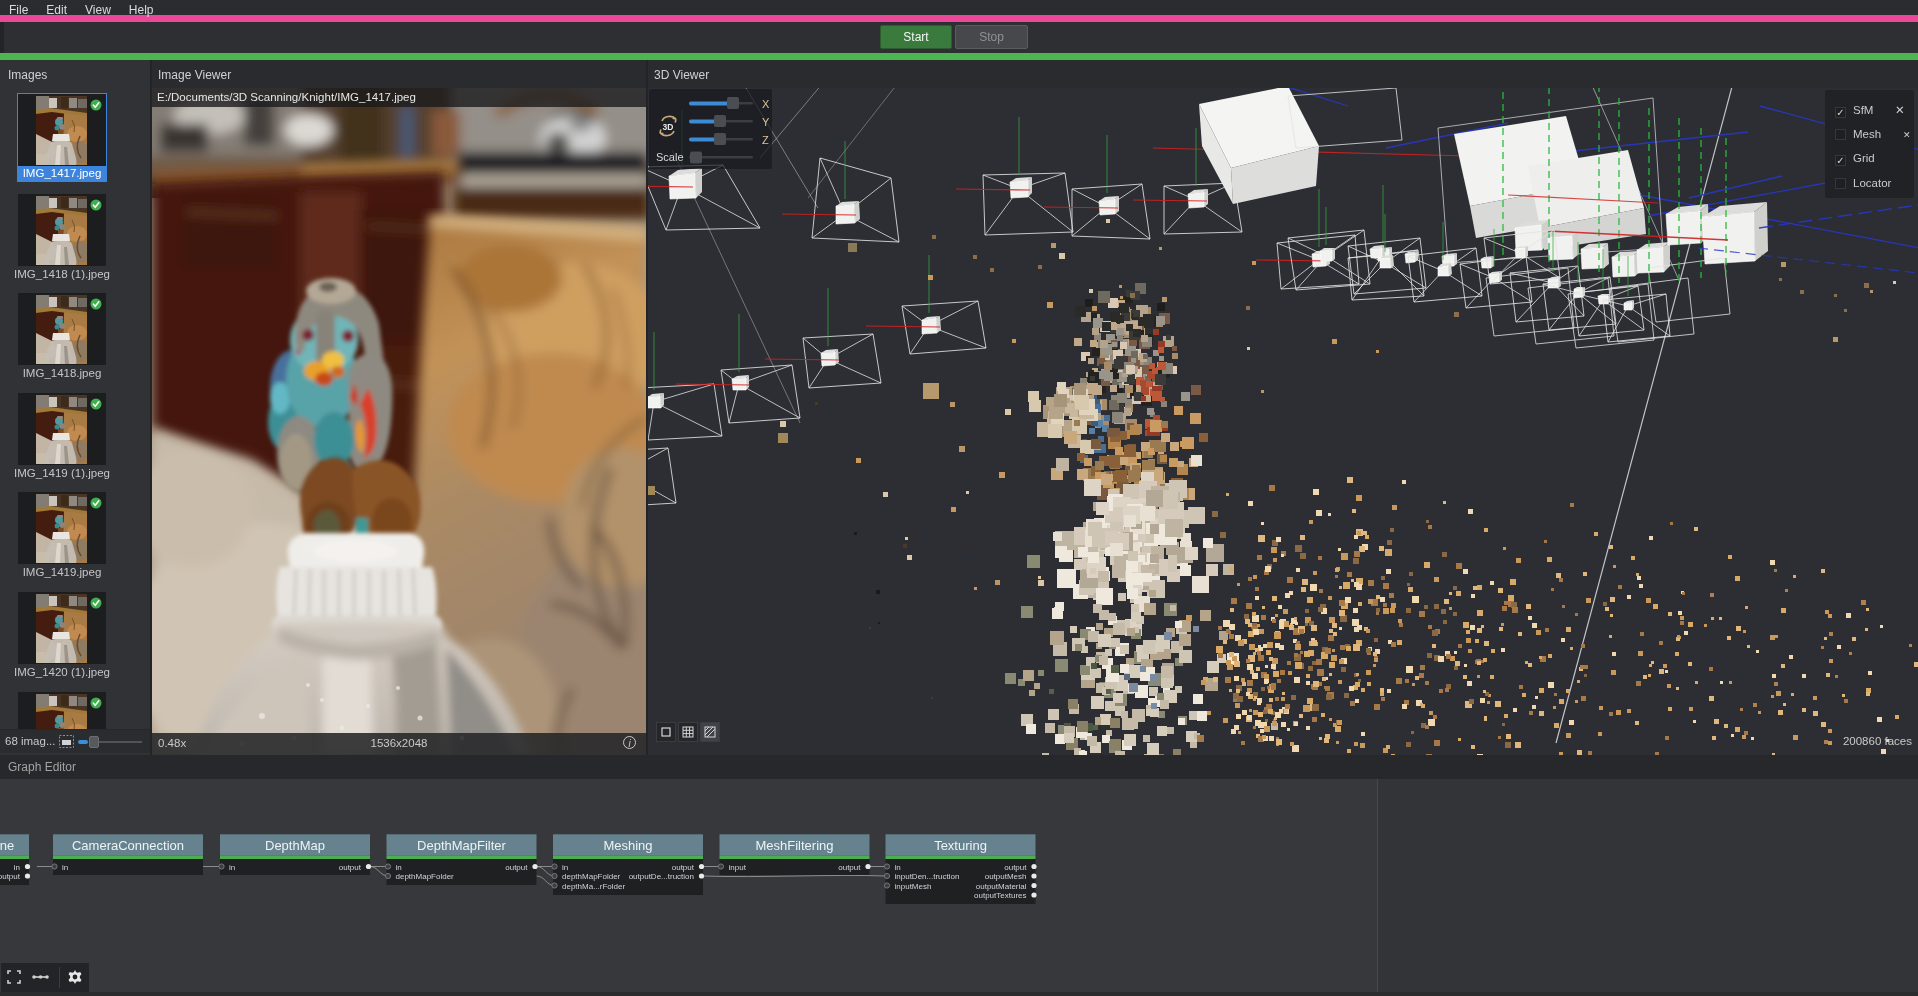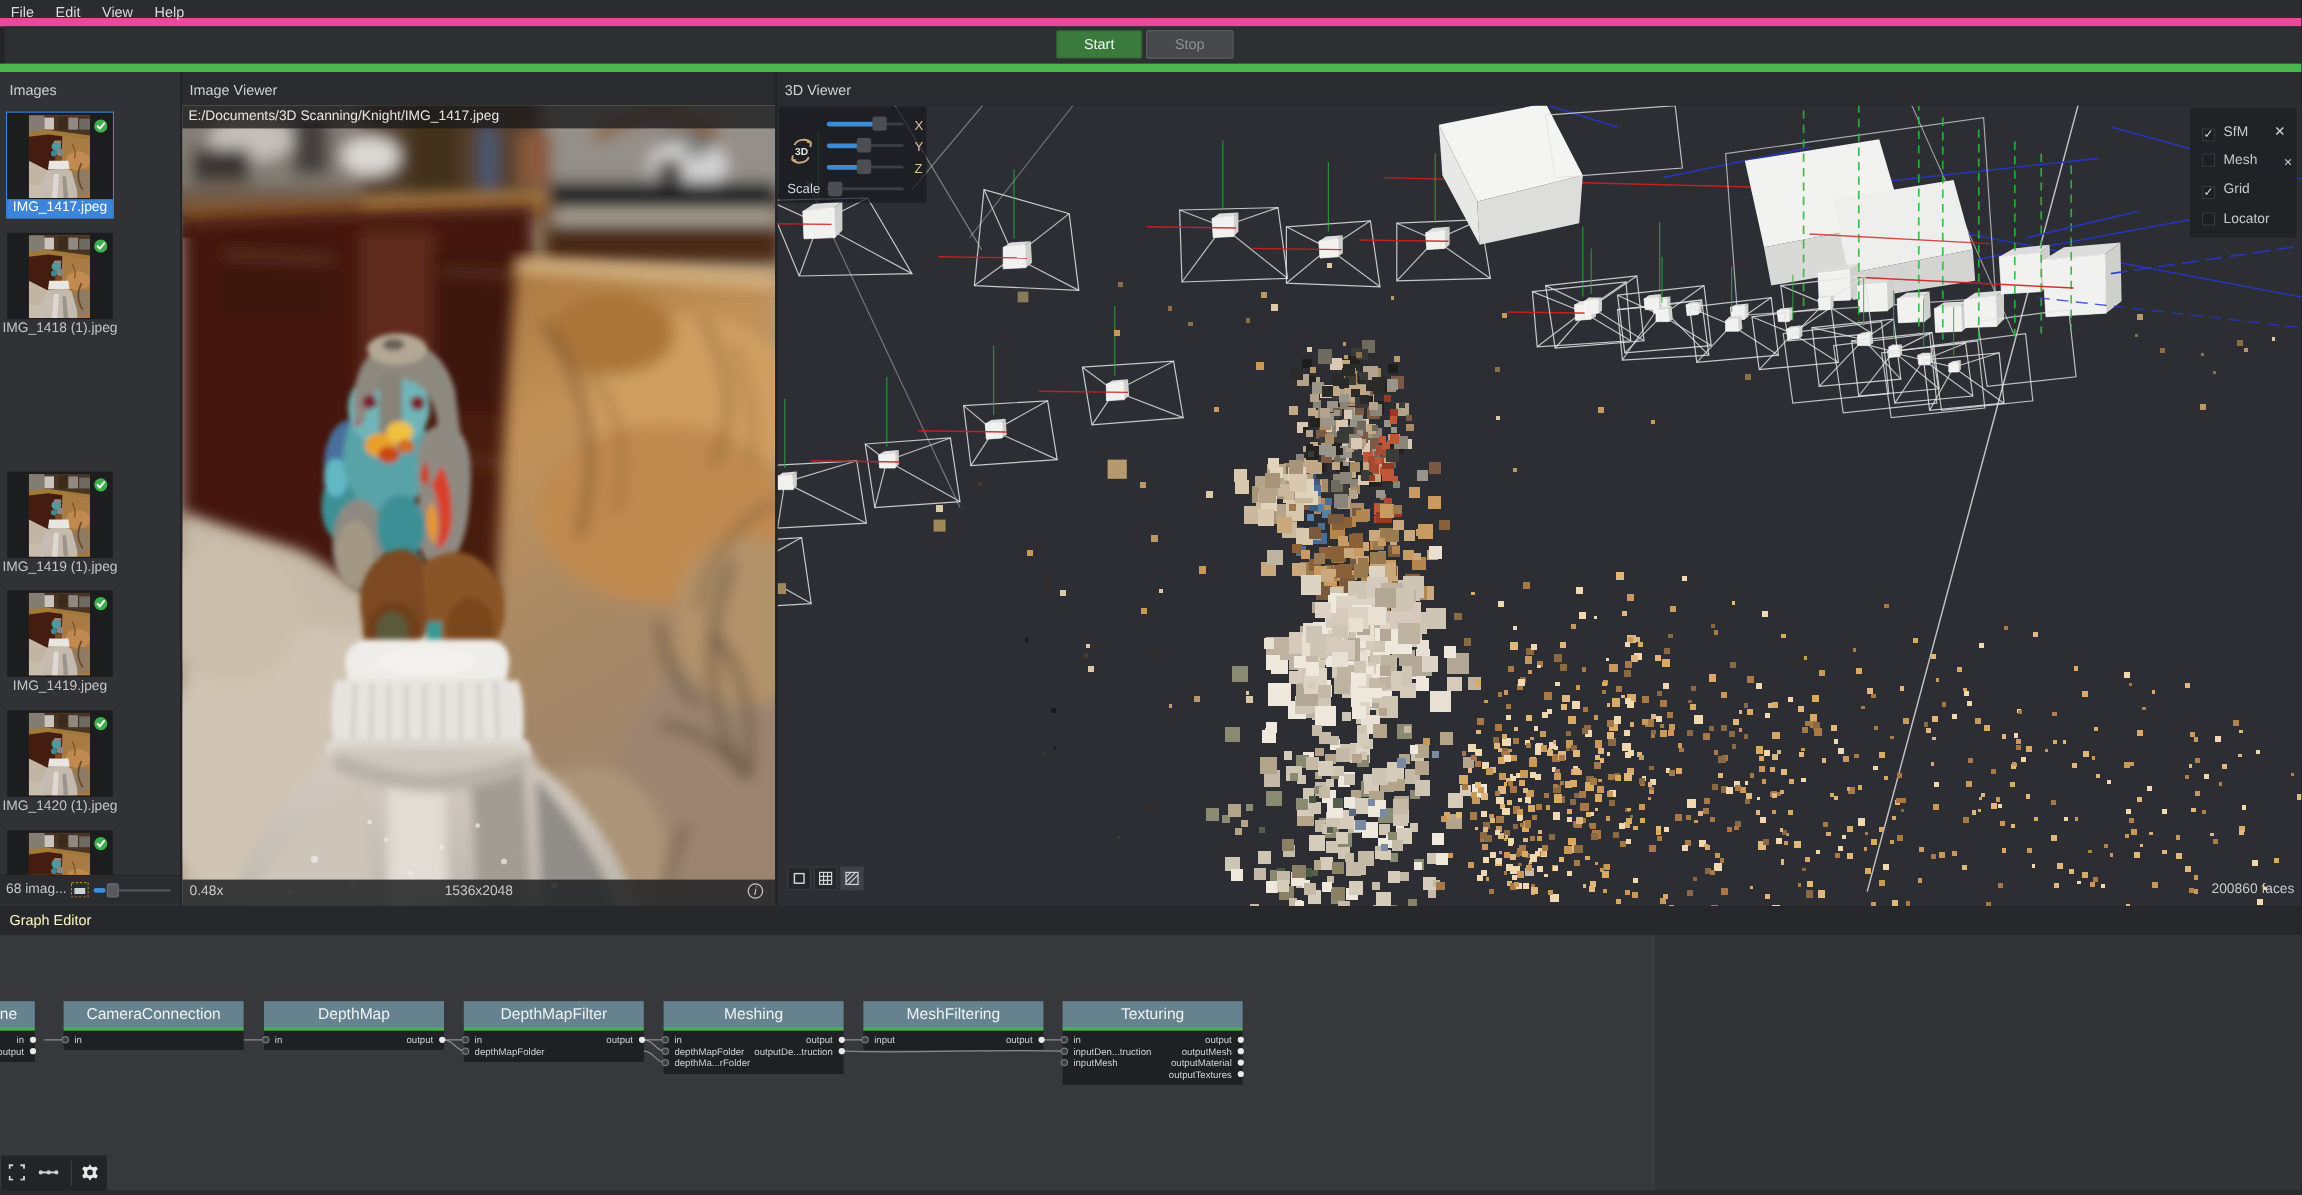--- a/index.html
+++ b/index.html
@@ -6,35 +6,35 @@
 .menubar span { display:inline-block; padding:3px 9px; }
 .toolbar { position:absolute; left:4px; top:22px; width:1918px; height:31px; background:#2e2f33; }
 .btn { position:absolute; top:3px; height:24px; font-size:12px; text-align:center; line-height:22px; border-radius:2px; }
 .start { left:876px; width:72px; background:#3a7a3d; border:1px solid #2e5c30; color:#f2f7f2; }
 .stop { left:951px; width:73px; background:#46484c; border:1px solid #5a5c60; color:#8e9195; }
 .greenbar { position:absolute; left:0; top:53px; width:1918px; height:7px; background:#4cb751; }
 .hdr { position:absolute; font-size:12px; color:#cfd1d3; }
 .imgpanel { position:absolute; left:0; top:60px; width:150px; height:695px; background:#313236; }
 .cell { position:absolute; left:6px; width:88px; height:87px; }
 .cell .tsvg { position:absolute; left:18px; top:1.5px; }
-.cell { background:transparent; }
+.cell { background:transparent;margin-left:12px; }
 .cell::before { content:""; position:absolute; left:0; top:0; width:88px; height:72px; background:#1c1d1f; }
 .cell svg { z-index:1; }
 .tsvg { position:relative; }
 .chks { position:absolute; right:3px; top:4px; }
 .lbl { position:absolute; left:-30px; right:-30px; top:74px; text-align:center; font-size:11.5px; color:#c4c6c8; }
 .cell.sel { outline:1.5px solid #3d84dc; }
 .cell.sel .lbl { left:0; right:0; top:72px; height:15.5px; background:#3d84dc; color:#fff; line-height:15px; }
 .imgfooter { position:absolute; left:0; top:668.5px; width:150px; height:24px; background:#2b2c2f; border-top:1px solid #26272a; }
 .viewer { position:absolute; left:152px; top:60px; width:494px; height:695px; background:#2a2b2e; }
 .v3d { position:absolute; left:648px; top:60px; width:1270px; height:695px; background:#2a2b2e; }
 .v3dbody { position:absolute; left:0; top:28px; width:1270px; height:667px; background:#2c2e33; overflow:hidden; }
 .pathbar { position:absolute; left:0; top:28px; width:494px; height:18.5px; background:rgba(25,25,27,0.78); color:#e6e6e6; font-size:11.5px; line-height:18px; padding-left:5px; z-index:3; }
 .ivbottom { position:absolute; left:0; top:673px; width:494px; height:22px; background:rgba(36,37,40,0.88); color:#c9c9c9; font-size:11.5px; z-index:3; }
-.gtitle { position:absolute; left:0; top:755px; width:1918px; height:24px; background:#27282b; color:#fef9c3; font-size:12px; line-height:24px; }
+.gtitle { position:absolute; left:0; top:755px; width:1918px; height:24px; background:#27282b; color:#a3a3a3; font-size:12px; line-height:24px; }
 .gcanvas { position:absolute; left:0; top:779px; width:1377px; height:213px; background:#37383b; }
 .gright { position:absolute; left:1378px; top:779px; width:540px; height:213px; background:#333438; }
 .gdivider { position:absolute; left:1377px; top:779px; width:1px; height:213px; background:#47484b; }
 .gbottom { position:absolute; left:0; top:992px; width:1918px; height:4px; background:#2b2c2e; }
 .gtools { position:absolute; left:1px; top:963px; width:88px; height:29px; background:#232428; }
 .ctrl3d { position:absolute; left:1px; top:29px; width:123px; height:80px; background:rgba(24,26,30,0.72); border-radius:2px; z-index:2; }
 .ov3d { position:absolute; right:4px; top:30px; width:89px; height:108px; background:rgba(32,34,38,0.97); border-radius:2px; z-index:2; color:#c8cacc; font-size:11.5px; }
 .ovrow { position:absolute; left:10px; height:12px; line-height:12px; }
 .cb { display:inline-block; width:11px; height:11px; background:#1d1f23; border:1px solid #35373b; vertical-align:-2px; margin-right:7px; text-align:center; line-height:10px; font-size:10px; color:#d8d8d8; }
 .b3d { position:absolute; width:20px; height:20px; background:#24262a; border:1px solid #3a3c40; z-index:2; }
@@ -97,20 +97,29 @@
 <div class="lbl sell">IMG_1417.jpeg</div>
       </div>
       <div class="cell" style="top:134px">
 <svg class="tsvg" width="51" height="69" viewBox="0 0 51 69">
           <use href="#th"></use>
         </svg>
 <svg class="chks" width="14" height="14" viewBox="-7 -7 14 14">
           <use href="#chk"></use>
         </svg>
 <div class="lbl">IMG_1418 (1).jpeg</div>
+      </div>
+      <div class="cell" style="top:233px">
+<svg class="tsvg" width="51" height="69" viewBox="0 0 51 69">
+          <use href="#th"></use>
+        </svg>
+<svg class="chks" width="14" height="14" viewBox="-7 -7 14 14">
+          <use href="#chk"></use>
+        </svg>
+<div class="lbl">IMG_1418.jpeg</div>
       </div>
       <div class="cell" style="top:333px">
 <svg class="tsvg" width="51" height="69" viewBox="0 0 51 69">
           <use href="#th"></use>
         </svg>
 <svg class="chks" width="14" height="14" viewBox="-7 -7 14 14">
           <use href="#chk"></use>
         </svg>
 <div class="lbl">IMG_1419 (1).jpeg</div>
       </div>

